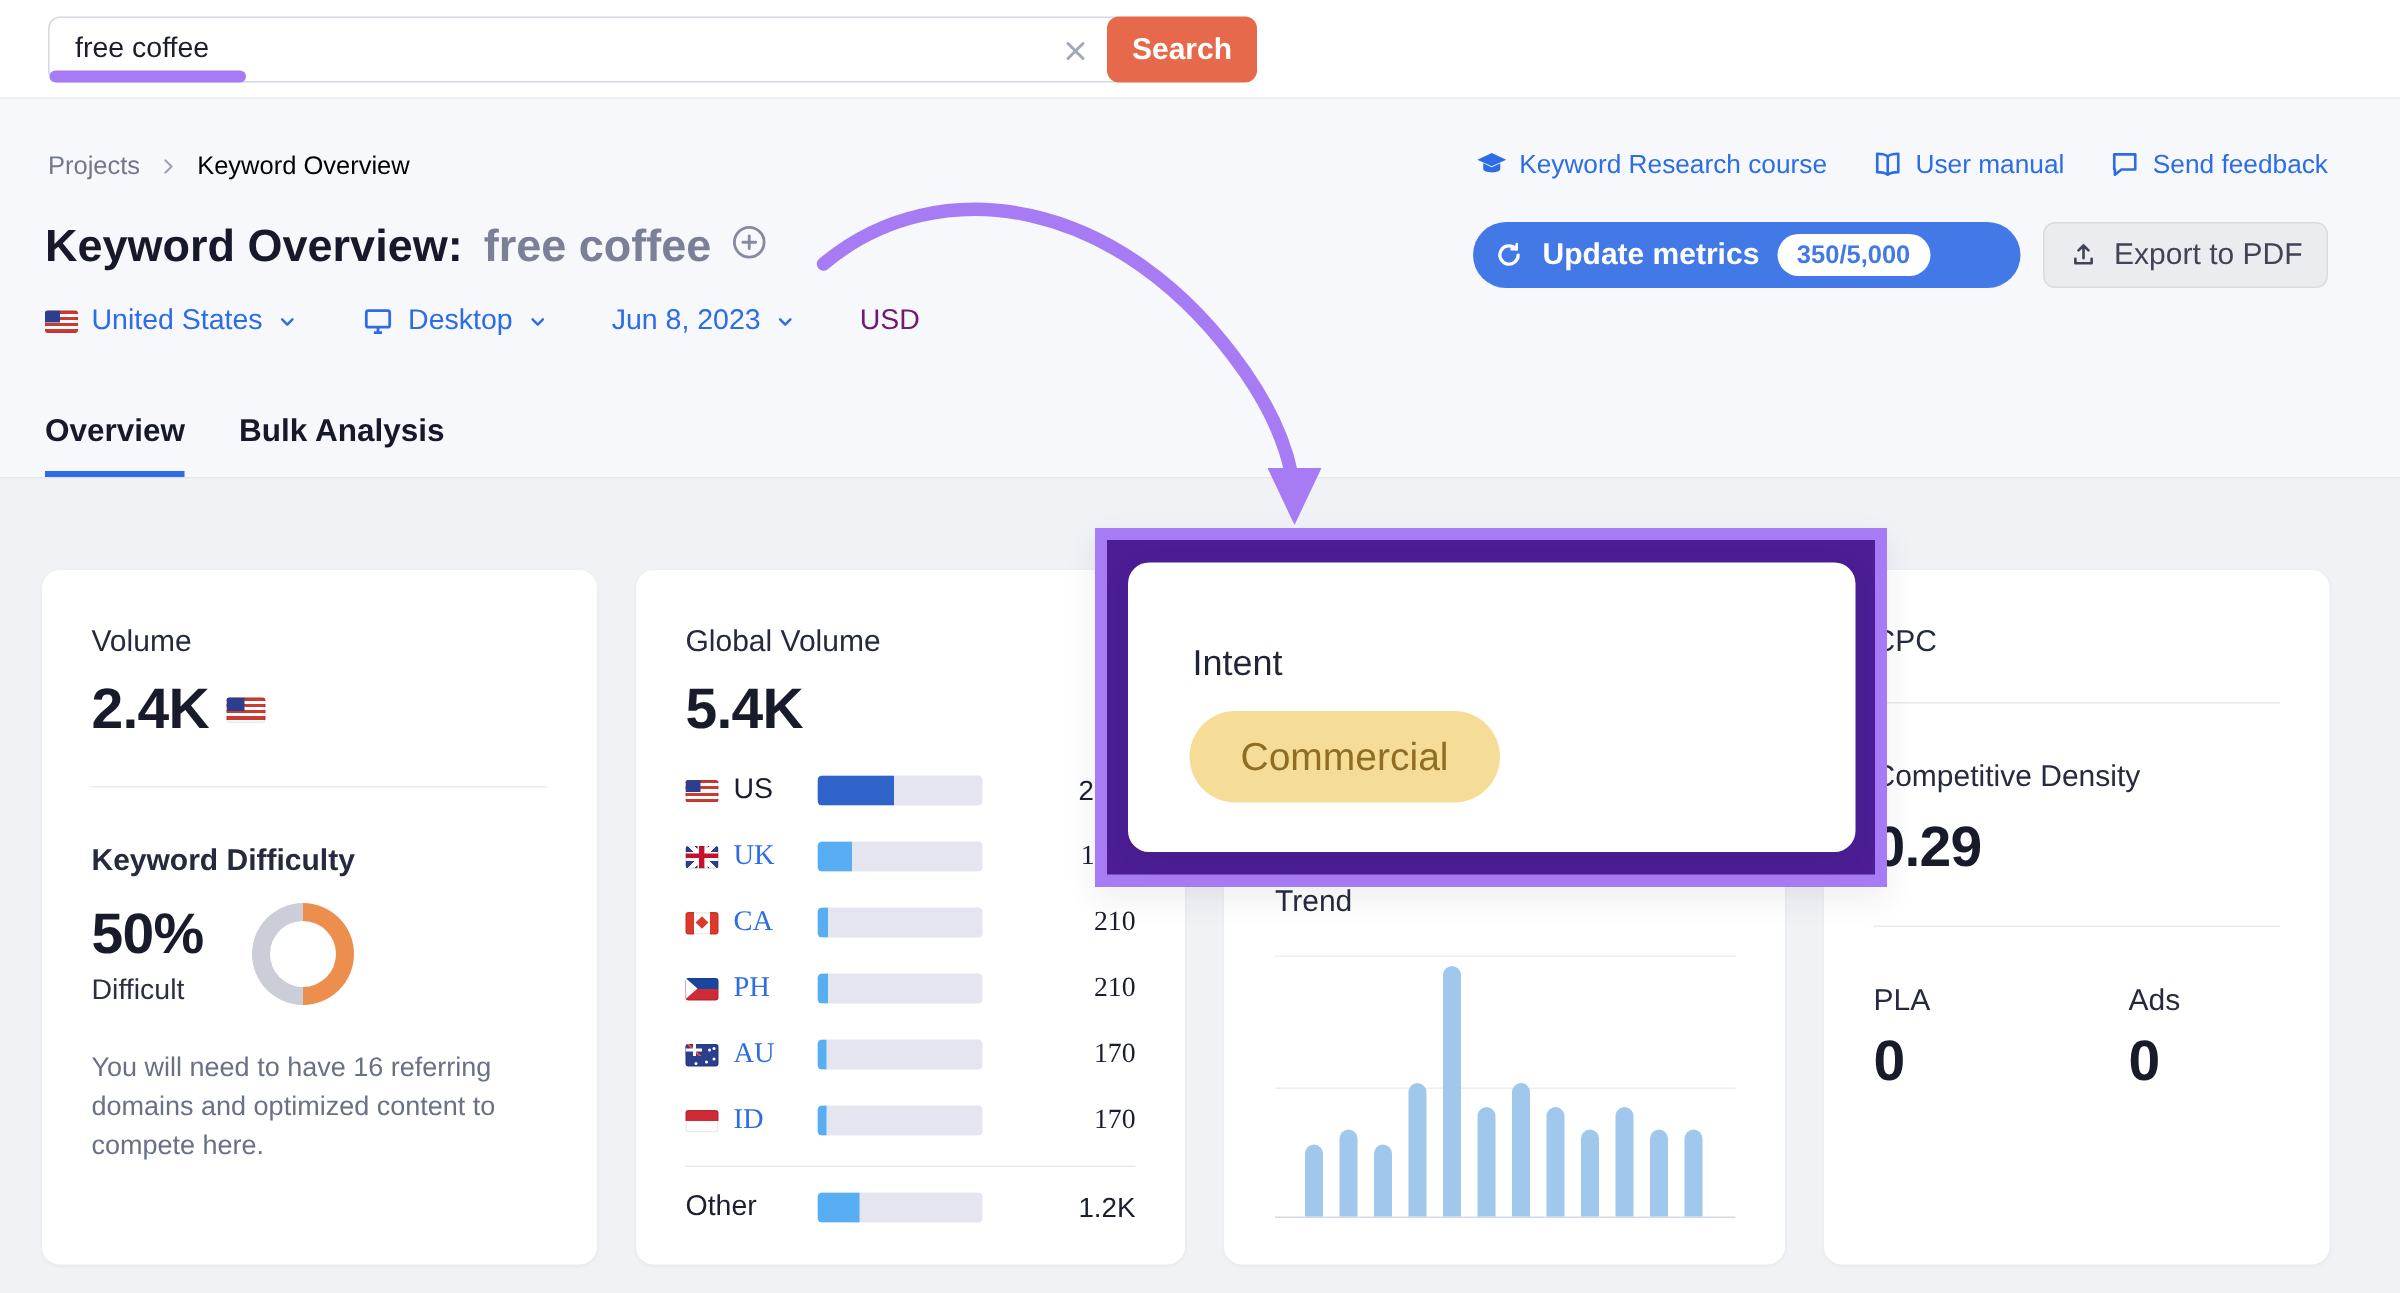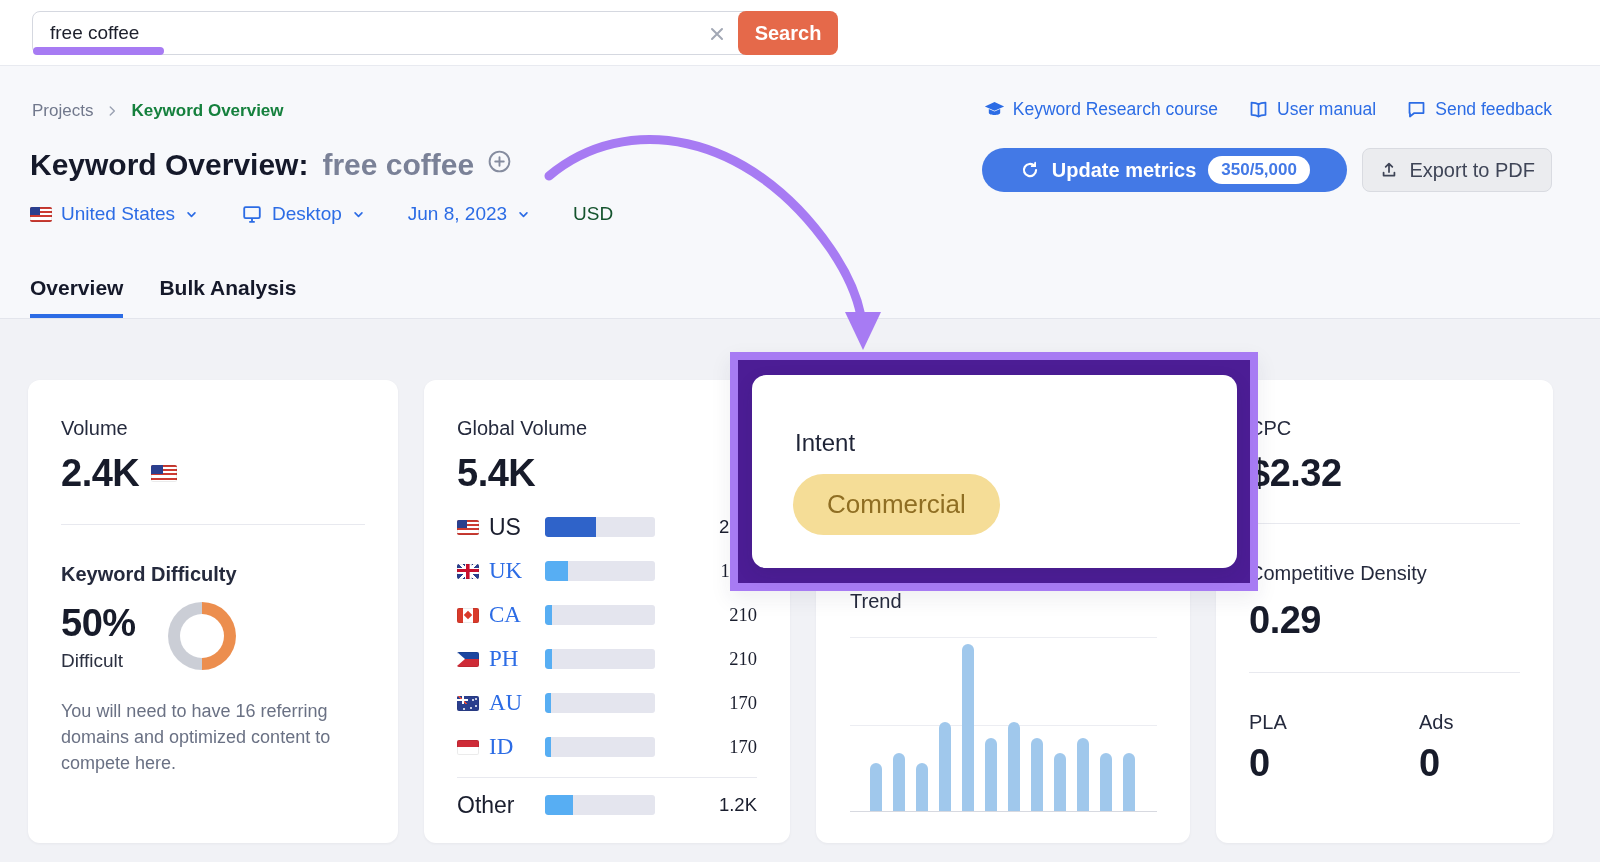--- a/index.html
+++ b/index.html
@@ -15,38 +15,38 @@
   .search-btn { position:absolute; left:738px; top:11px; width:100px; height:44px; border:none; cursor:pointer;
     background:var(--search-orange); color:#fff; font-size:20px; font-weight:700; border-radius:8px;
     font-family:inherit; }
   .search-underline { position:absolute; left:33px; top:47px; width:131px; height:8px; border-radius:4px;
     background:var(--accent-purple); z-index:40; }
 
   
   .hd { position:absolute; top:66px; left:0; right:0; height:253px; background:#F7F8FB; border-bottom:1px solid #E3E5EC; }
   .breadcrumb { position:absolute; top:35px; left:32px; display:flex; align-items:center; gap:12px; font-size:17px; }
   .bc-first { color:#71788C; cursor:pointer; }
-  .bc-cur { color:#15803d;font-weight:bold; }
+  .bc-cur { color:#000000; }
   .help-links { position:absolute; top:33px; right:48px; display:flex; gap:30px; }
   .help-link { display:flex; align-items:center; gap:8px; color:var(--link-blue); font-size:17.5px; cursor:pointer; }
   .title-row { position:absolute; top:82px; left:30px; display:flex; gap:12px; }
   .title-main { font-size:30px; font-weight:700; color:#15192A; }
   .title-kw { font-size:30px; font-weight:700; color:#7A8197; margin-left:2px; }
   .actions { position:absolute; top:82px; right:48px; display:flex; gap:15px; }
   .btn-update { min-width:365px; height:44px; border-radius:22px; background:var(--primary-button-blue); border:none;
-    color:#fff; display:flex; align-items:center; justify-content:center; gap:12px; font-size:20px; font-weight:600;
+    color:#fff; display:flex; align-items:center; gap:12px; font-size:20px; font-weight:600;
     font-family:inherit; cursor:pointer; padding:0 14px; }
   .quota-pill { background:#fff; color:var(--primary-button-blue); border-radius:15px; font-size:17px; font-weight:600;
     padding:4px 13px; }
   .btn-export { min-width:181px; height:44px; border-radius:8px; background:#EBECEF; border:1px solid #D9DBE1;
     color:#3F4557; display:flex; align-items:center; justify-content:center; gap:10px; font-size:20px;
     font-family:inherit; cursor:pointer; padding:0 16px; }
   .filters { position:absolute; top:137px; left:30px; display:flex; align-items:center; gap:42px; font-size:19px; }
   .f-item { display:flex; align-items:center; gap:9px; color:var(--link-blue); cursor:pointer; }
-  .f-usd { color:#14532d; }
+  .f-usd { color:#701a75; }
   .tabs { position:absolute; bottom:0; left:30px; display:flex; gap:36px; }
   .tab { font-size:21px; font-weight:700; color:#15192A; padding-bottom:14px; border-bottom:4px solid transparent; cursor:pointer; }
   .tab.active { border-bottom-color:var(--link-blue); }
 
   
   .content { position:absolute; top:320px; left:0; right:0; bottom:0; background:#F1F2F6; }
   .cards { position:absolute; left:28px; top:60px; display:flex; gap:26px; }
   .card { background:#fff; border-radius:12px; height:463px; box-shadow:0 1px 3px rgba(30,34,60,.05); padding:37px 33px 0; }
   .c1 { width:370px; } .c2 { width:366px; } .c3 { width:374px; } .c4 { width:337px; }
   .card-title { font-size:20px; color:#252A3D; }
@@ -60,21 +60,21 @@
   .kd-row { margin-top:16px; display:flex; align-items:flex-start; }
   .kd-sub { font-size:19px; color:#2B3040; margin-top:5px; }
   .kd-donut { position:relative; width:68px; height:68px; border-radius:50%; margin-left:32px;
     background:conic-gradient(var(--kd-orange) 0 50%, var(--kd-gray) 50% 100%); }
   .kd-donut::after { content:""; position:absolute; inset:12px; background:#fff; border-radius:50%; }
   .kd-note { margin-top:26px; font-size:18px; line-height:1.45; color:#6A7184; }
 
   
   .gv-rows { margin-top:18px; }
   .gv-row { display:flex; align-items:center; height:28px; margin-bottom:16px; }
-  .gv-label { width:56px; margin-left:10px; font-size:23px; color:#1A1E2E; }
+  .gv-label { width:56px; margin-left:10px; font-size:19px; color:#1A1E2E; }
   .gv-label.wide { width:88px; margin-left:0; }
   .link { color:var(--link-blue); cursor:pointer;font-family:Liberation Serif, serif; }
   .gv-track { width:110px; height:20px; border-radius:3px; background:var(--bar-track); overflow:hidden; display:block; }
   .gv-fill { display:block; height:100%; border-radius:3px 0 0 3px; }
   .gv-value { flex:1; text-align:right; font-size:18.5px; color:#1A1E2E; white-space:nowrap; }
   .hr-gv { margin:15px 0 0; }
   .gv-other { margin-top:13px; }
 
   
   .c3 { padding:37px 33px 0 34px; }
@@ -347,23 +347,20 @@
               <div class="trend-bar" style="height: 58px;"></div>
               <div class="trend-bar" style="height: 73px;"></div>
               <div class="trend-bar" style="height: 58px;"></div>
               <div class="trend-bar" style="height: 58px;"></div>
             </div>
         </div>
       </div>
 
       <div class="card c4">
         <div class="card-title">CPC</div>
-        <div class="big-row">
-          <span class="big">$2.32</span>
-        </div>
         <hr class="hr-c1">
         <div class="card-title cd-title">Competitive Density</div>
         <div class="big cd-big">0.29</div>
         <hr class="hr-c2">
         <div class="pla-row">
           <div class="pla-col">
             <div class="card-title">PLA</div>
             <div class="big pla-zero">0</div>
           </div>
           <div class="ads-col">

